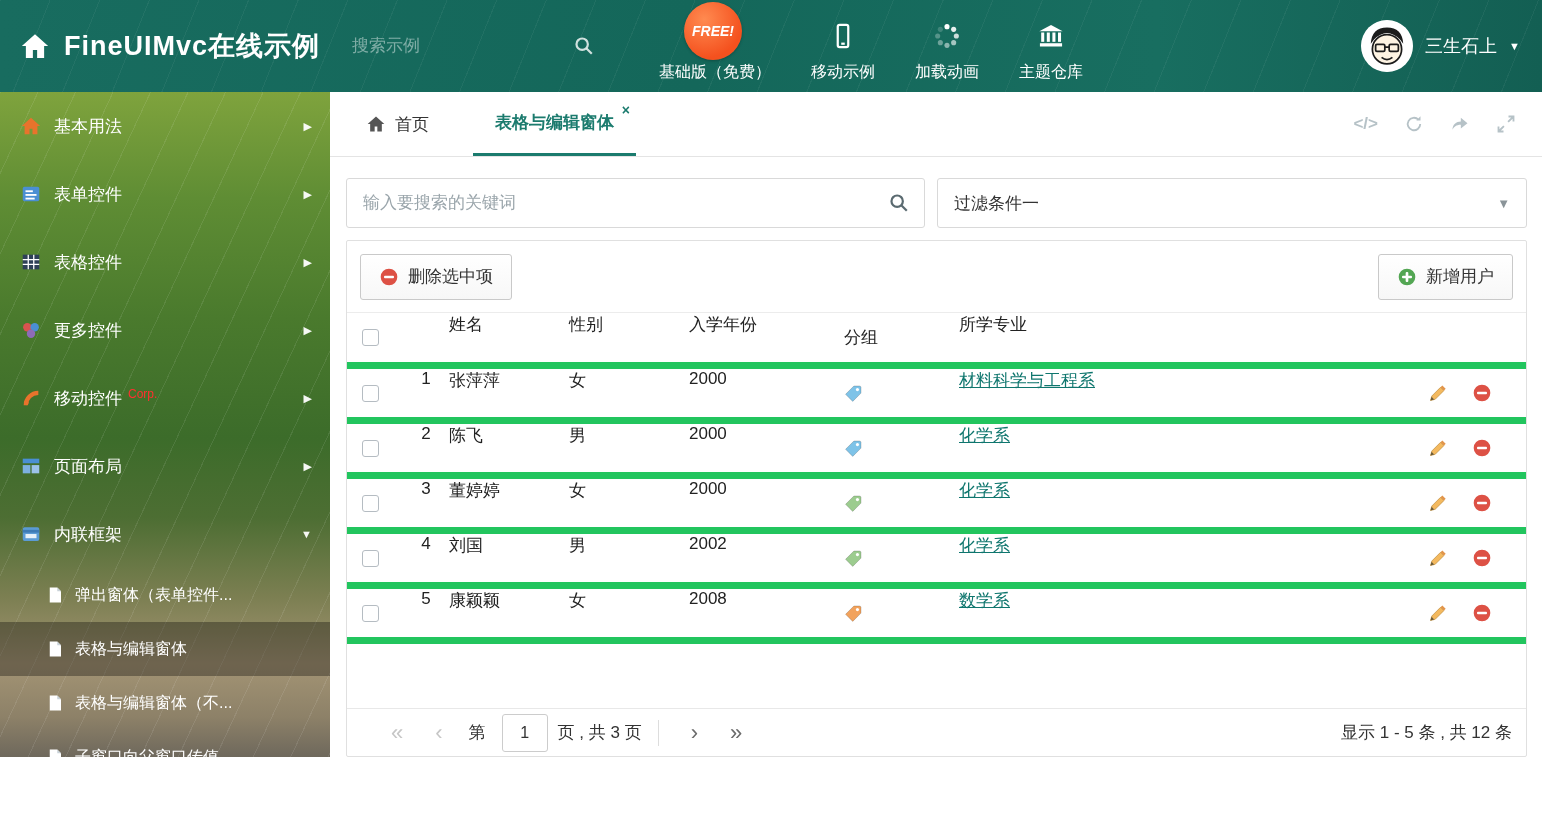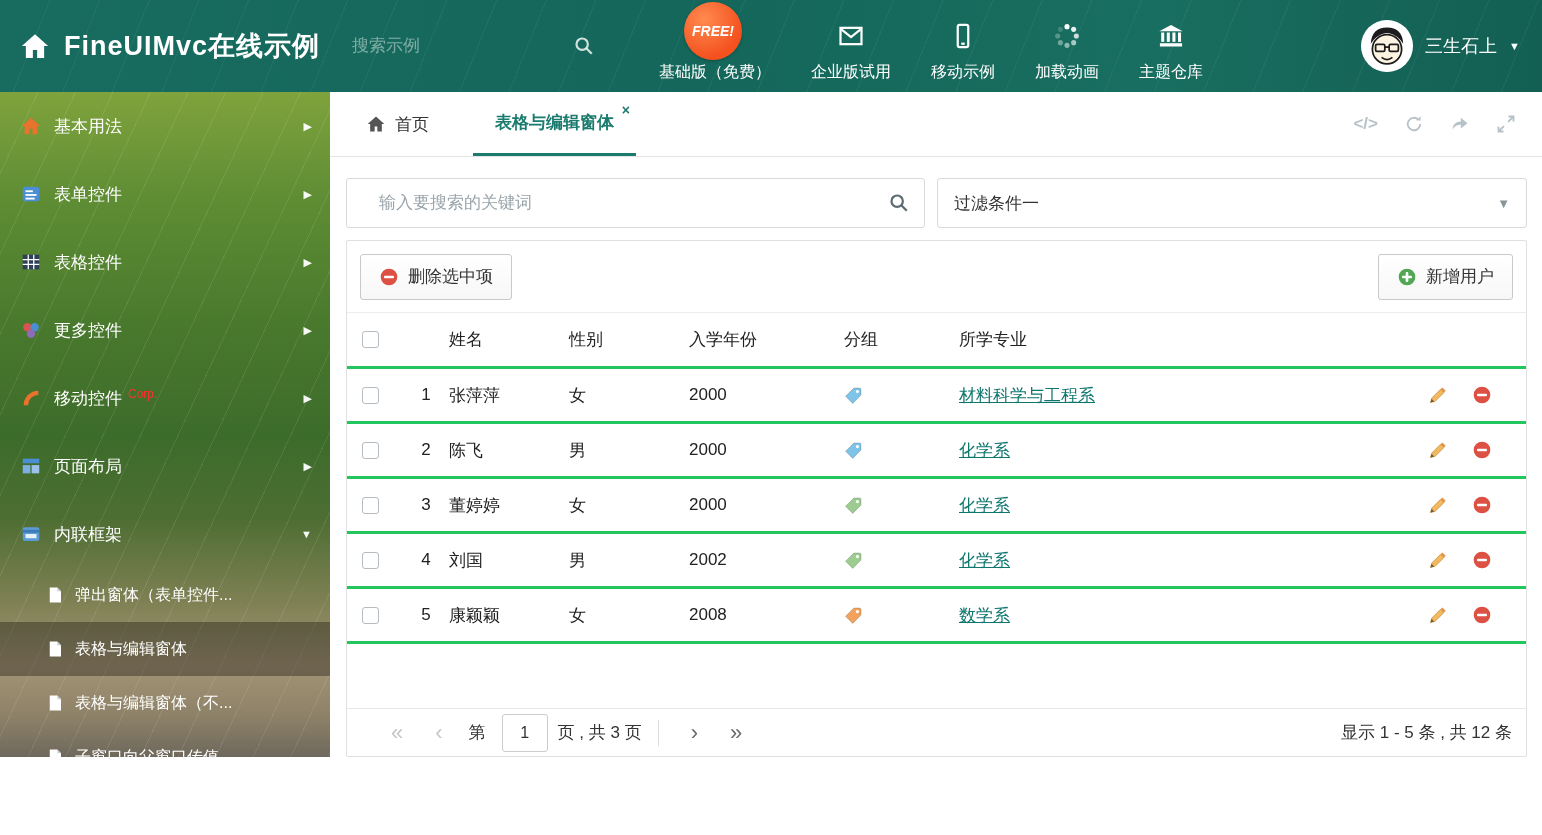--- a/index.html
+++ b/index.html
@@ -63,37 +63,37 @@
     font-weight:bold; cursor:pointer; line-height:1; }
   .tab-tools { margin-left:auto; display:flex; align-items:center; gap:26px; margin-right:26px;
     color:#b6c2c7; }
   .tool-ic { font-size:17px; cursor:pointer; display:flex; align-items:center; font-weight:bold; }
 
   
   .content { flex:1; padding:21px 15px 0 16px; display:flex; flex-direction:column; min-height:0; }
   .filter-row { display:flex; gap:12px; flex:0 0 50px; }
   .search-box { width:579px; height:50px; border:1px solid #d9d9d9; border-radius:3px;
     display:flex; align-items:center; padding:0 14px 0 16px; }
-  .search-box input { flex:1; border:none; outline:none; font-size:17px; color:#333; font-family:Liberation Serif, serif;margin-left:16px; }
+  .search-box input { flex:1; border:none; outline:none; font-size:17px; color:#333; font-family:Liberation Serif, serif; }
   .search-box input::placeholder { color:#9aa5ab; }
   .select-box { flex:1; height:50px; border:1px solid #d9d9d9; border-radius:3px;
     display:flex; align-items:center; padding:0 16px; font-size:17px; color:#333; cursor:pointer; }
   .select-box .caret2 { margin-left:auto; color:#8a9499; font-size:13px; }
 
   .panel { margin-top:12px; border:1px solid #e0e0e0; border-radius:2px; height:572px;
     display:flex; flex-direction:column; overflow:hidden; }
   .panel-toolbar { flex:0 0 72px; display:flex; align-items:center; padding:0 13px;
     border-bottom:1px solid #ececec; }
   .btn { height:46px; display:inline-flex; align-items:center; gap:9px; padding:0 18px;
     border:1px solid #c9c9c9; border-radius:3px; background:linear-gradient(#fff,#f7f7f7);
     font-size:17px; color:#333; cursor:pointer; font-family:inherit; }
   .btn-add { margin-left:auto; }
 
   .tbl { display:flex; flex-direction:column; }
-  .trow { display:flex; align-items:center; height:55px; border-bottom:3px solid #22c55e;
+  .trow { display:flex; height:55px; border-bottom:7px solid #22c55e;
     font-size:17px; color:#222; }
   .trow.thead { height:56px; color:#222; }
   .col-check { width:56px; padding-left:15px; display:flex; align-items:center; }
   .col-check input { appearance:none; width:17px; height:17px; border:1.5px solid #b5bcc2;
     border-radius:3px; background:#fff; cursor:pointer; }
   .col-num  { width:46px; text-align:center; }
   .col-name { width:120px; }
   .col-gender { width:120px; }
   .col-year { width:155px; }
   .col-group { width:115px; display:flex; align-items:center; }
@@ -145,29 +145,20 @@
 
     <nav class="topnav">
       <div class="nav-item">
         <span>
           <svg width="28" height="28" viewBox="0 0 24 24" fill="#fff">
               <path d="M10.7 3h2.6v7.4h3.4L12 15.6 7.3 10.4h3.4z"></path>
               <path d="M4 17.5h16v3.2H4z"></path>
             </svg>
         </span>
         <span class="nlabel">基础版（免费）</span>
-      </div>
-      <div class="nav-item">
-        <span>
-          <svg width="28" height="28" viewBox="0 0 24 24" fill="none" stroke="#fff" stroke-width="1.9">
-              <rect x="3" y="5" width="18" height="14"></rect>
-              <path d="M3.5 6.2 12 13l8.5-6.8"></path>
-            </svg>
-        </span>
-        <span class="nlabel">企业版试用</span>
       </div>
       <div class="nav-item">
         <span>
           <svg width="28" height="28" viewBox="0 0 24 24" fill="none" stroke="#fff" stroke-width="1.9">
               <rect x="7.5" y="2.5" width="9" height="19" rx="1.6"></rect>
               <line x1="10.5" y1="18.6" x2="13.5" y2="18.6"></line>
             </svg>
         </span>
         <span class="nlabel">移动示例</span>
       </div>

